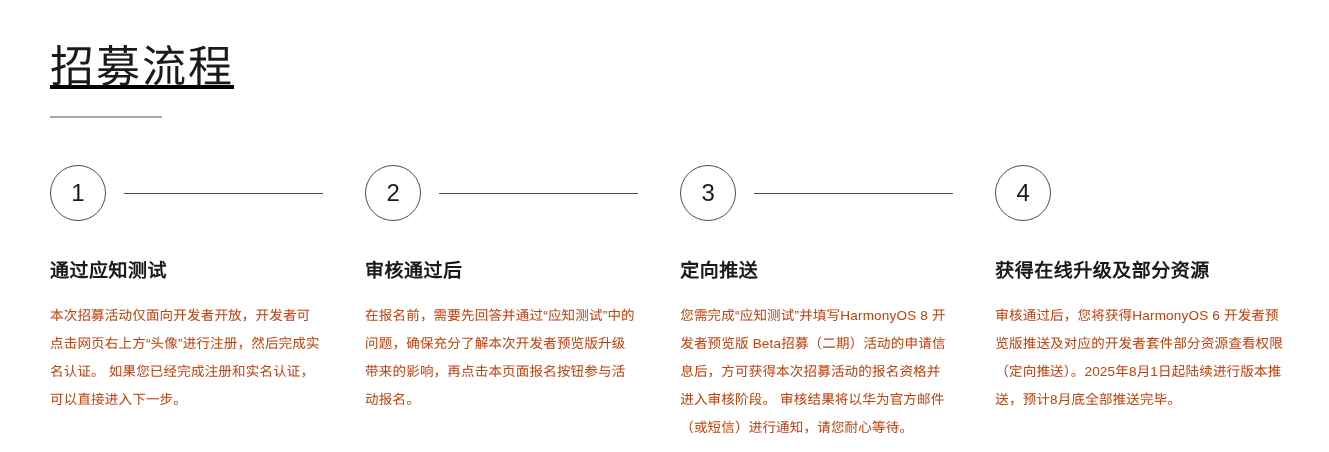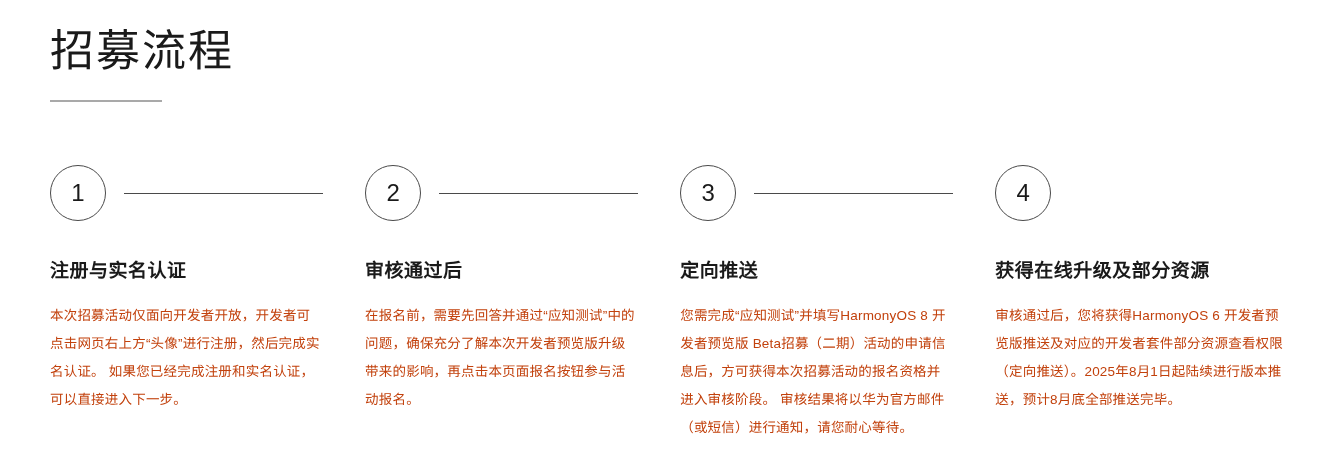--- a/index.html
+++ b/index.html
@@ -16,21 +16,22 @@
   }
   .page {
     position: relative;
     width: 1329px;
     height: 452px;
     box-sizing: border-box;
   }
   .title-block {
     position: absolute;
     left: 50px;
-    top: 20px;
+    top: 36px;
+    text-decoration: underline;
   }
   .page-title {
     font-size: 44px;
     font-weight: 400;
     line-height: 62px;
     letter-spacing: 2px;
     color: #1a1a1a;
     margin: 0;
     white-space: nowrap;
   }
@@ -115,21 +116,21 @@
     <div class="title-rule"></div>
   </div>
 
   <div class="steps">
 
     <div class="step step-0">
       <div class="circle-row">
         <div class="circle">1</div>
         <div class="connector"></div>
       </div>
-      <div class="step-heading">注册与实名认证</div>
+      <div class="step-heading">通过应知测试</div>
       <div class="step-body">本次招募活动仅面向开发者开放，开发者可点击网页右上方“头像”进行注册，然后完成实名认证。 如果您已经完成注册和实名认证，可以直接进入下一步。</div>
     </div>
 
     <div class="step step-1">
       <div class="circle-row">
         <div class="circle">2</div>
         <div class="connector"></div>
       </div>
       <div class="step-heading">审核通过后</div>
       <div class="step-body">在报名前，需要先回答并通过“应知测试”中的问题，确保充分了解本次开发者预览版升级带来的影响，再点击本页面报名按钮参与活动报名。</div>

